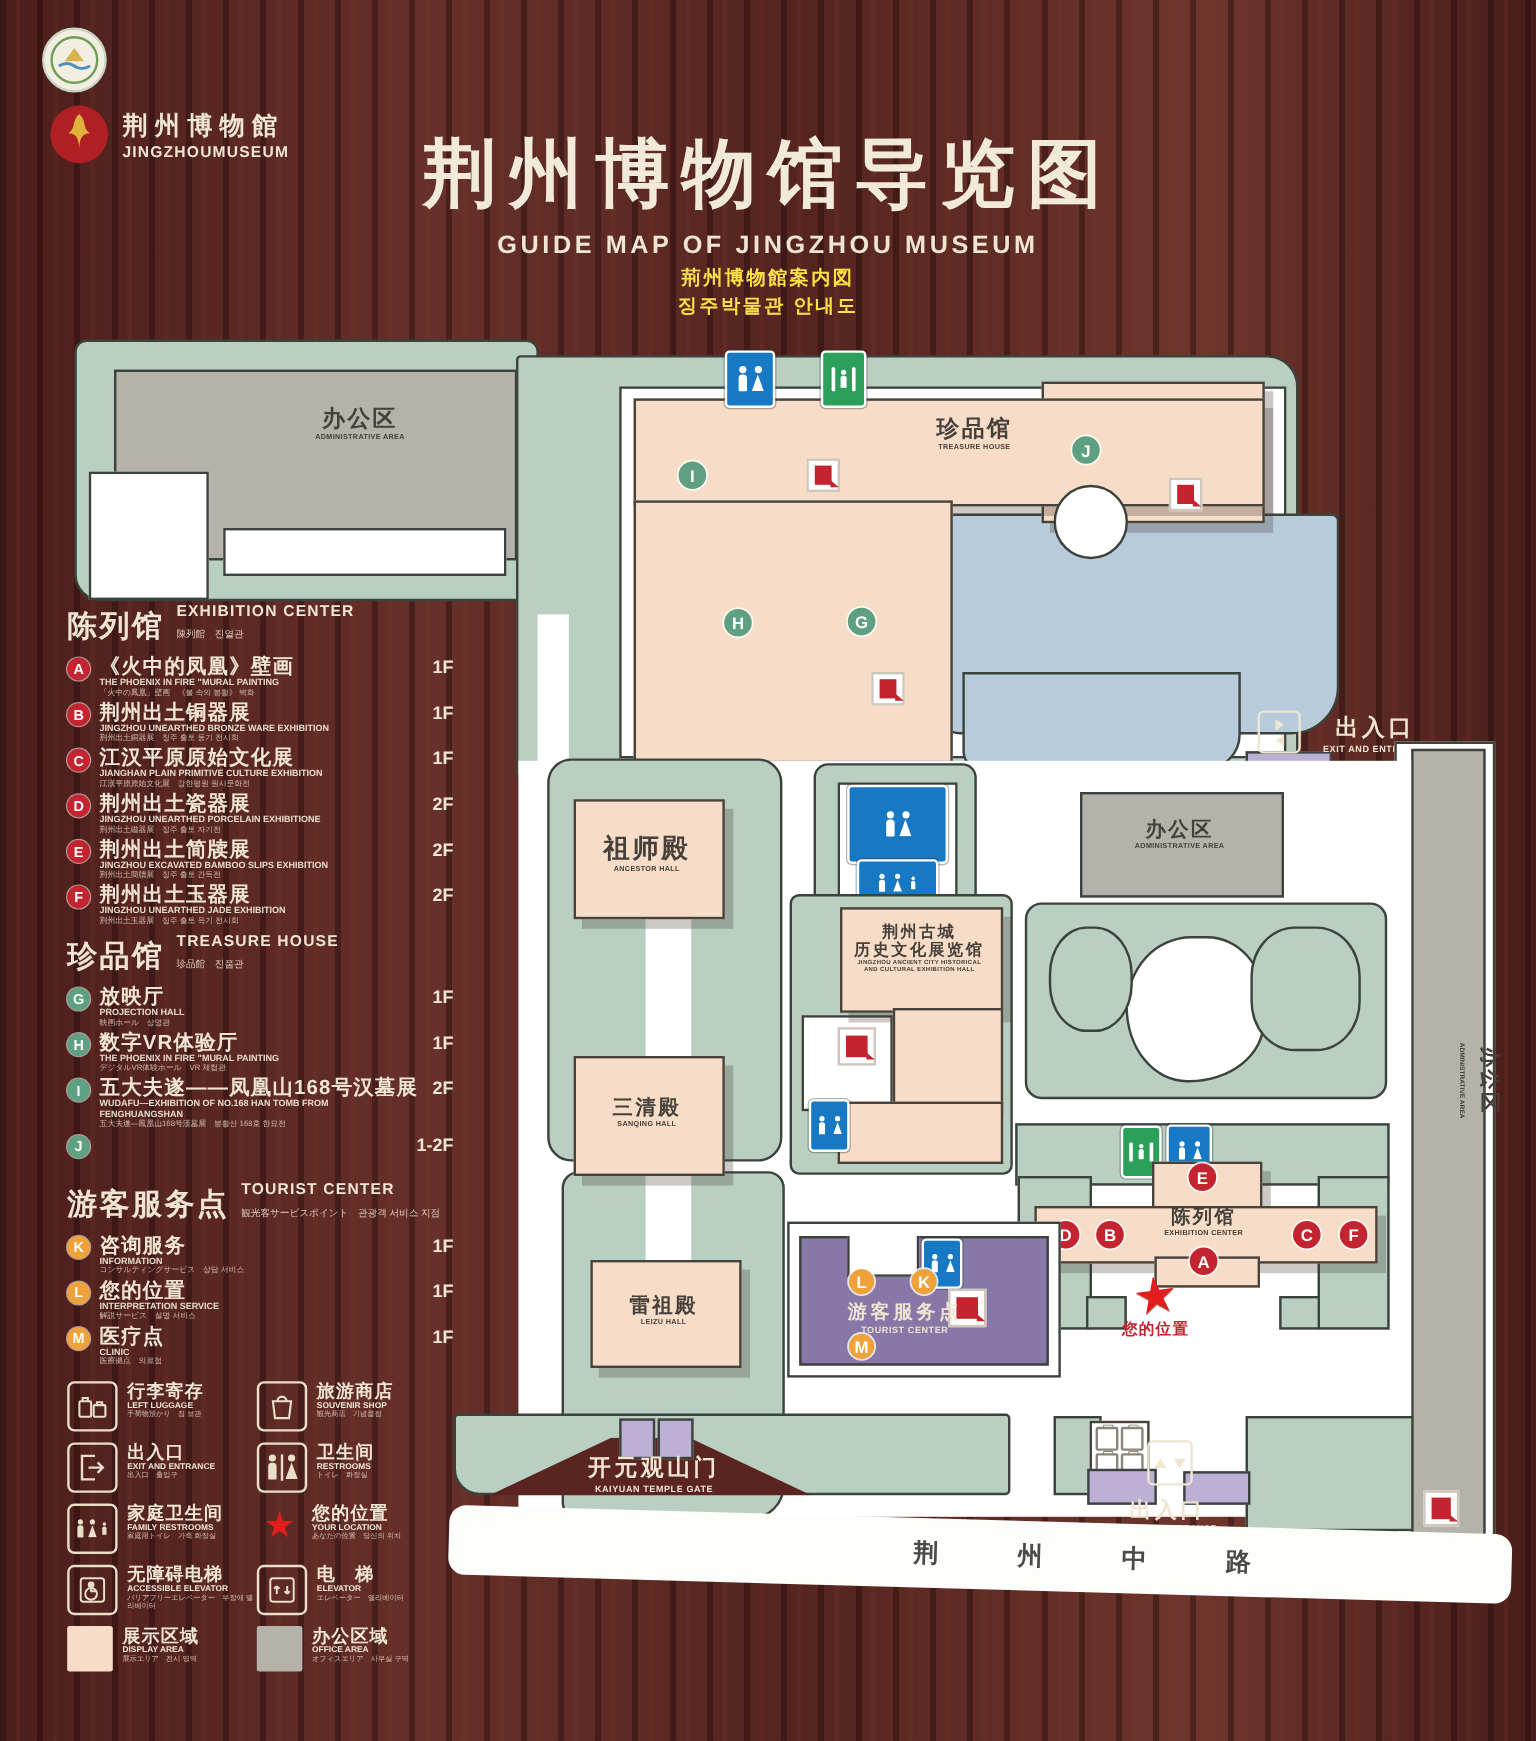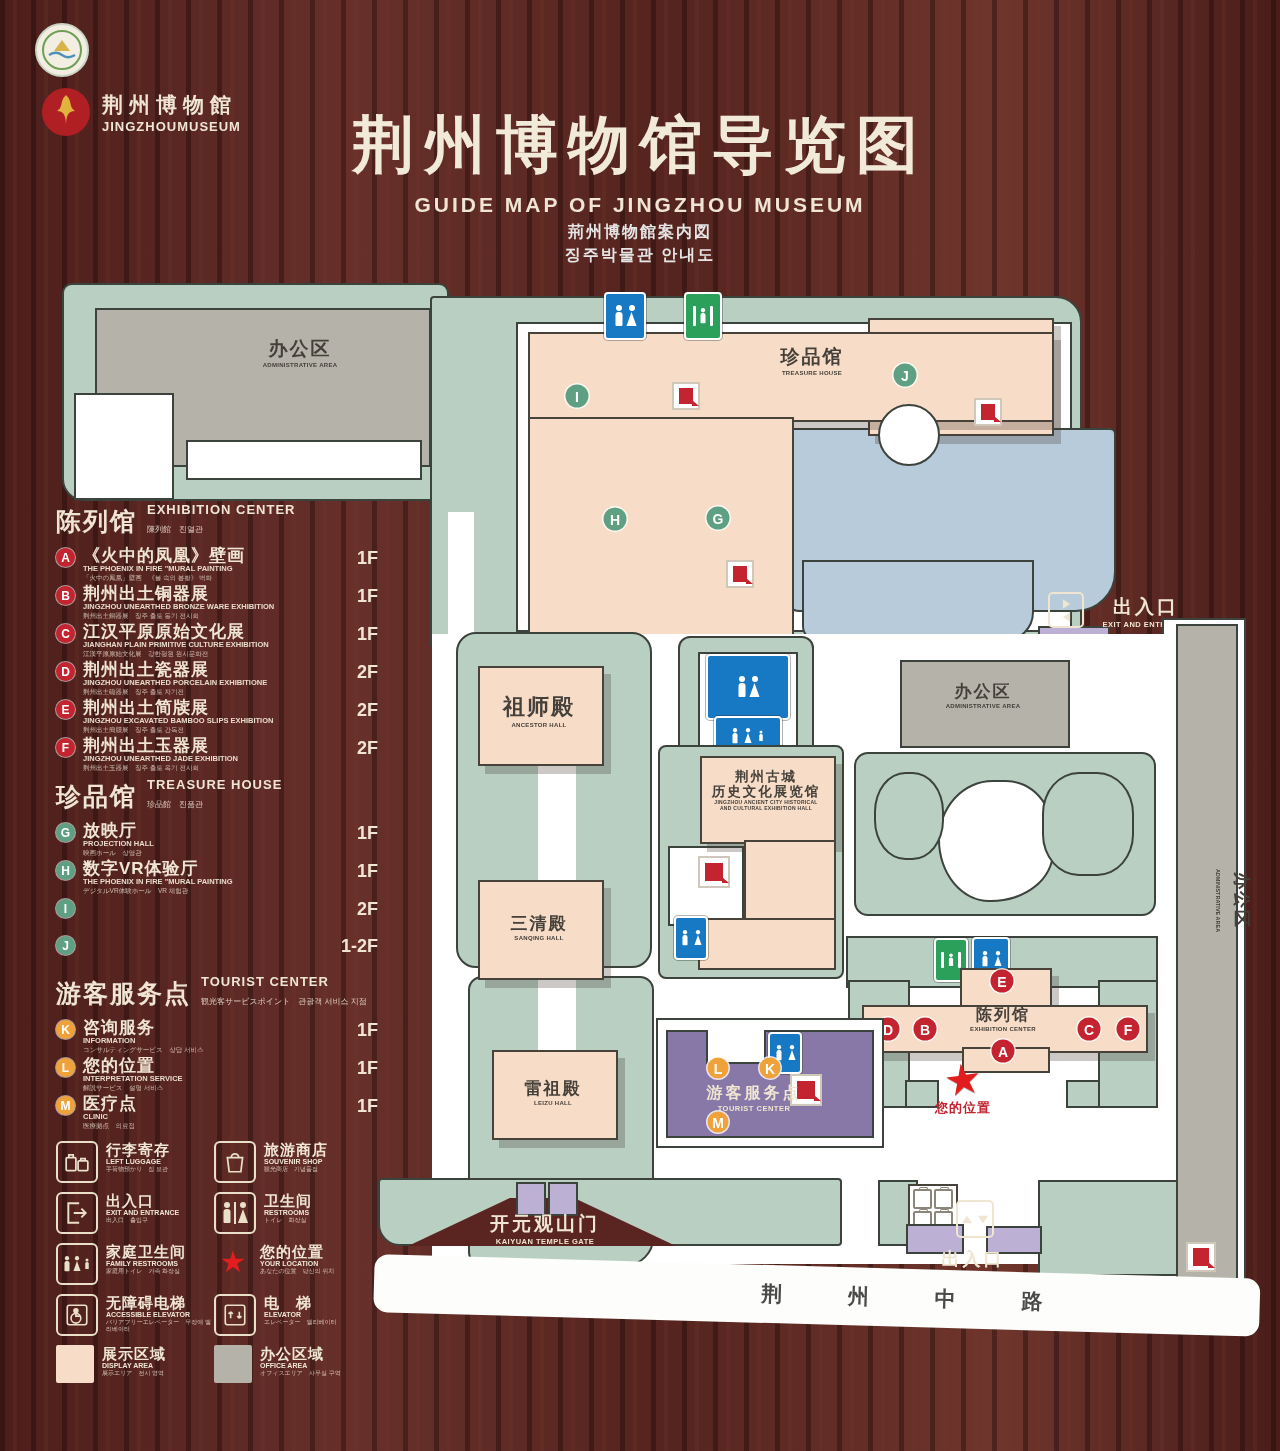--- a/index.html
+++ b/index.html
@@ -9,36 +9,36 @@
     background-image:
       repeating-linear-gradient(90deg, rgba(25,6,6,.38) 0 5px, rgba(25,6,6,0) 5px 13px, rgba(120,55,40,.22) 13px 17px, rgba(25,6,6,0) 17px 31px),
       linear-gradient(90deg,#4c1e1b,#67302a 28%,#55241f 52%,#6e352c 78%,#4a1d1a);}
   .abs{position:absolute}
   
   .logo-row{display:flex;align-items:center;gap:10px;color:#efe5d2}
   .logo-cn{font-size:21px;font-weight:bold;letter-spacing:3px}
   .logo-en{font-size:6.5px;letter-spacing:.4px;font-weight:bold}
   .title{font-size:62px;font-weight:800;color:#f2ead9;letter-spacing:10px;white-space:nowrap}
   .subtitle{font-size:21px;font-weight:bold;color:#efe5d2;letter-spacing:3px}
-  .sub2{font-size:16px;font-weight:bold;color:#e5e5e5;letter-spacing:2px}
+  .sub2{font-size:16px;font-weight:bold;color:#fde047;letter-spacing:2px}
   .tc{text-align:center;width:100%}
   
   #legend{left:56px;top:500px;width:324px;color:#efe5d2}
   .sec-h{display:flex;align-items:flex-end;gap:10px;margin-bottom:9px}
   .sec-h .cn{font-size:25px;font-weight:800;letter-spacing:2px}
   .sec-h .r{padding-bottom:2px}
   .sec-h .en{font-size:13px;font-weight:800;letter-spacing:1px;line-height:13px}
   .sec-h .sub{font-size:8px;opacity:.85;line-height:10px}
   .li{position:relative;display:flex;gap:8px;margin-bottom:4px;min-height:33px}
   .mk{flex:0 0 auto;width:19px;height:19px;border-radius:50%;color:#fff;font-size:12px;font-weight:bold;
       display:flex;align-items:center;justify-content:center;margin-top:1px;box-shadow:0 0 0 1px rgba(255,255,255,.55)}
   .li .cn{font-size:17px;font-weight:bold;line-height:18px;letter-spacing:1px}
   .li .en{font-size:7.5px;line-height:8.5px;font-weight:bold;opacity:.95;max-width:240px}
   .li .sub{font-size:6.5px;line-height:7.5px;opacity:.75;max-width:240px}
-  .li .fl{position:absolute;right:2px;top:1px;font-size:18px;font-weight:bold}
+  .li .fl{position:absolute;right:2px;top:1px;font-size:15px;font-weight:bold}
   .note .cn{font-size:22px;font-weight:800;letter-spacing:1px;line-height:25px}
   .note .en{font-size:9px;font-weight:bold;line-height:11px}
   .note .sub{font-size:8px;opacity:.8;line-height:10px}
   #legend-icons{display:grid;grid-template-columns:158px 158px;row-gap:9px;margin-top:12px}
   .ic-row{display:flex;gap:8px;align-items:flex-start}
   .ic-box{flex:0 0 auto;width:38px;height:38px;border:2px solid #eadfc8;border-radius:6px;
       display:flex;align-items:center;justify-content:center;color:#eadfc8}
   .ic-box.noborder{border:none}
   .ic-txt .cn{font-size:15px;font-weight:bold;line-height:17px;letter-spacing:1px}
   .ic-txt .en{font-size:7px;font-weight:bold;line-height:8px}
@@ -415,20 +415,25 @@
           <span class="mk grn">H</span>
       <div>
         <div class="cn">数字VR体验厅</div>
         <div class="en">THE PHOENIX IN FIRE "MURAL PAINTING</div>
         <div class="sub">デジタルVR体験ホール　VR 체험관</div>
       </div>
       <span class="fl">1F</span>
         </div>
         <div class="li">
           <span class="mk grn">I</span>
+      <div>
+        <div class="cn">五大夫遂——凤凰山168号汉墓展</div>
+        <div class="en">WUDAFU—EXHIBITION OF NO.168 HAN TOMB FROM FENGHUANGSHAN</div>
+        <div class="sub">五大夫遂—鳳凰山168号漢墓展　봉황산 168호 한묘전</div>
+      </div>
       <span class="fl">2F</span>
         </div>
         <div class="li">
           <span class="mk grn">J</span>
       <span class="fl">1-2F</span>
         </div>
       </div>
       <div>
         <div class="sec-h">
       <span class="cn">游客服务点</span>

